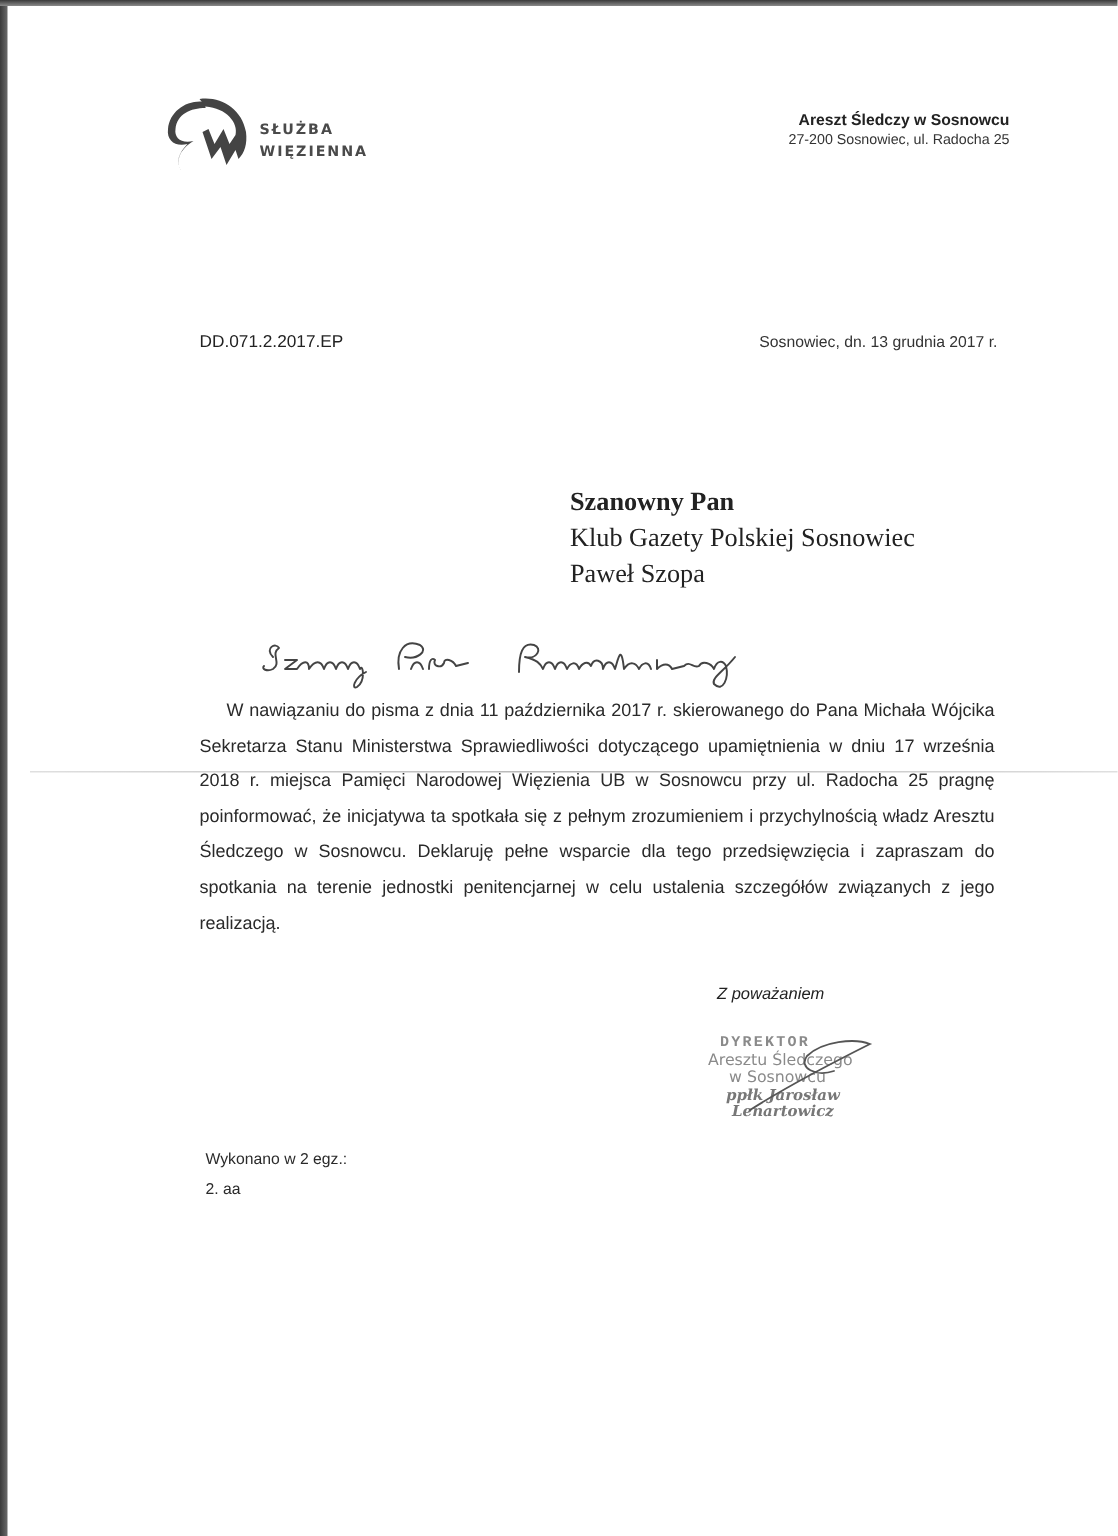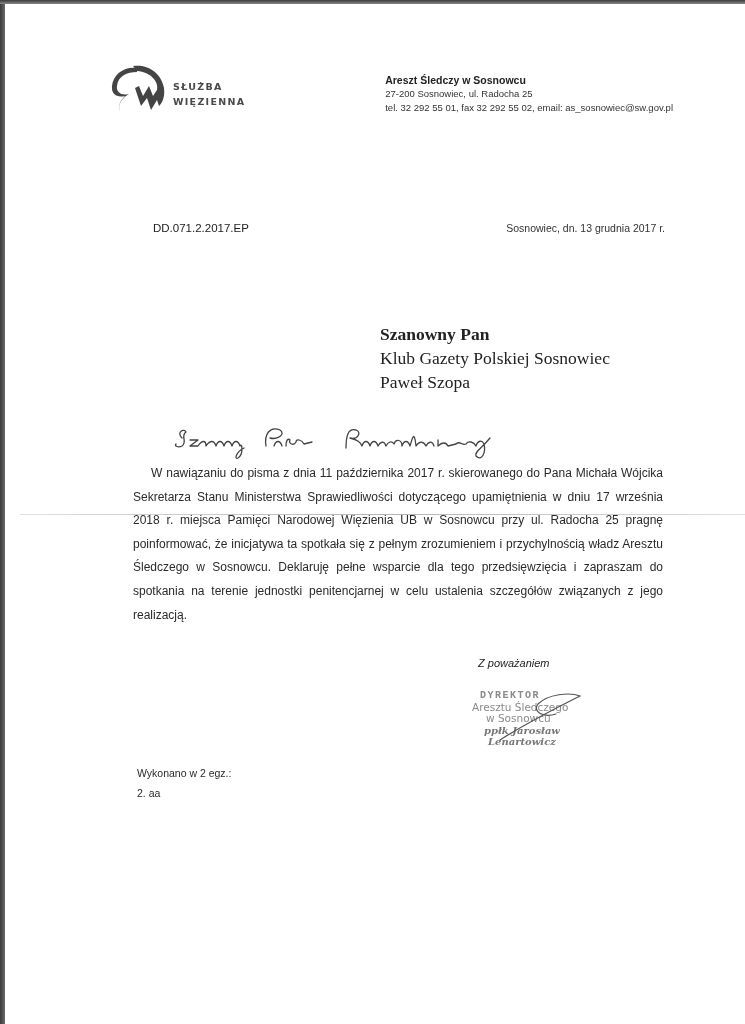--- a/index.html
+++ b/index.html
@@ -24,28 +24,28 @@
 
   .logo { position: absolute; left: 107px; top: 62px; width: 140px; height: 56px; }
   .logo svg { position: absolute; left: 0; top: 0; }
   .logo-text {
     position: absolute; left: 66px; top: 17px;
     font-family: "DejaVu Sans", sans-serif; font-weight: bold;
     font-size: 9.5px; letter-spacing: 1.3px; color: #4a4a4a; line-height: 15px;
   }
 
   .institution {
-    position: absolute; right: 72px; top: 73px; text-align: left;
+    position: absolute; right: 72px; top: 73px; text-align: right;
     font-family: "Liberation Sans", sans-serif; font-size: 9.5px; line-height: 14px; color: #333;
   }
   .institution .name { font-weight: bold; font-size: 10.5px; color: #222; }
 
   .refno {
     position: absolute; left: 133px; top: 222px;
-    font-size: 11.5px; color: #222; margin-left: 20px;
+    font-size: 11.5px; color: #222;
   }
   .date {
     position: absolute; right: 80px; top: 222px;
     font-size: 10.5px; color: #333;
   }
 
   .addressee {
     position: absolute; left: 380px; top: 322px;
     font-family: "Liberation Serif", "DejaVu Serif", serif;
     font-size: 17.5px; line-height: 24px; color: #222;
@@ -97,21 +97,20 @@
   </svg>
   <div class="logo-text">
     <div>SŁUŻBA</div>
     <div>WIĘZIENNA</div>
   </div>
 </div>
 
 <div class="institution">
   <div class="name">Areszt Śledczy w Sosnowcu</div>
   <div>27-200 Sosnowiec, ul. Radocha 25</div>
-  <div>tel. 32 292 55 01, fax 32 292 55 02, email: as_sosnowiec@sw.gov.pl</div>
 </div>
 
 <div class="refno">DD.071.2.2017.EP</div>
 <div class="date">Sosnowiec, dn. 13 grudnia 2017 r.</div>
 
 <div class="addressee">
   <div class="salutation">Szanowny Pan</div>
   <div>Klub Gazety Polskiej Sosnowiec</div>
   <div>Paweł Szopa</div>
 </div>

